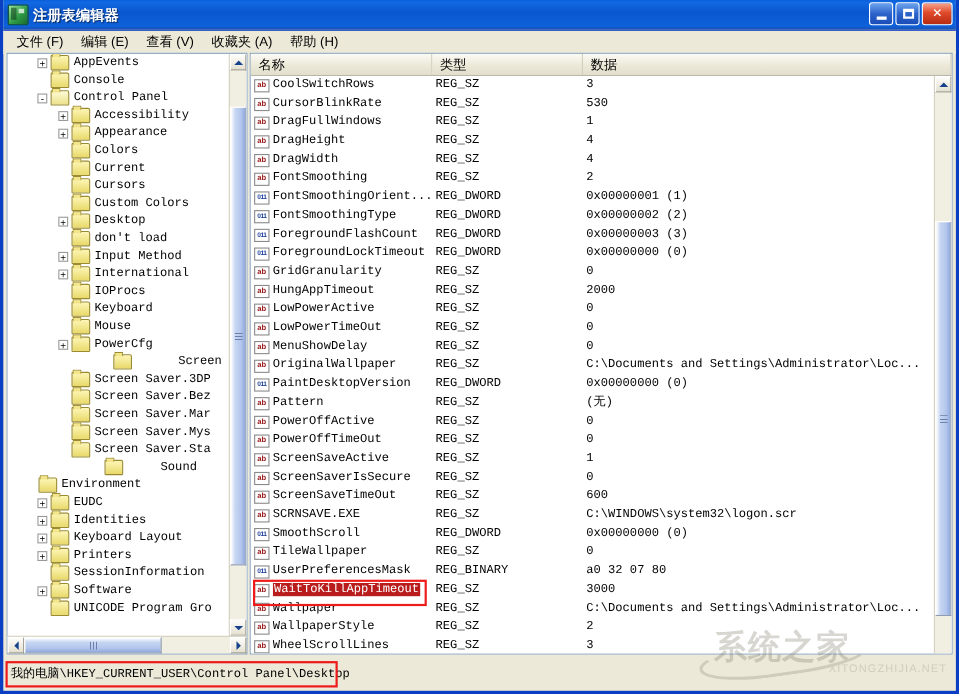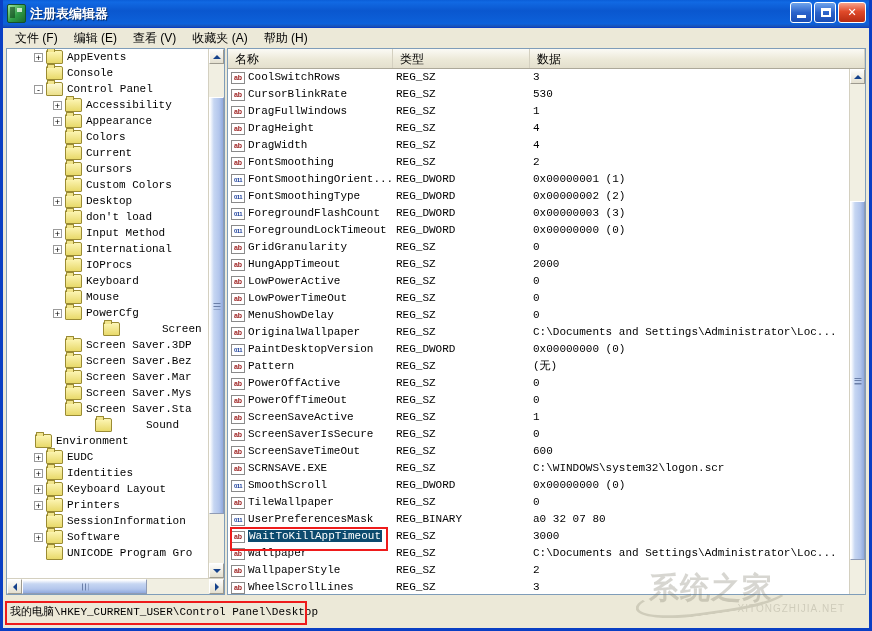--- a/index.html
+++ b/index.html
@@ -121,21 +121,21 @@
     border:1px solid #8a8a8a;background:#fff;position:relative;
     font-family:"Liberation Sans",sans-serif;font-size:7px;font-weight:bold;
     line-height:10px;text-align:center;
   }
   .ico.sz{color:#9b1c1c;}
   .ico.dword{color:#1c3f9b;font-size:6px;letter-spacing:-.5px;}
   .cell-name{width:148px;overflow:hidden;text-overflow:clip;}
   .cell-type{width:137px;}
   .cell-data{flex:1;overflow:hidden;}
   .row.selected .cell-name span.nm{
-    background:#0c4a6e;color:#fff;padding:0 1px;
+    background:#b91c1c;color:#fff;padding:0 1px;
   }
   
   .vsb{
     position:absolute;right:0;top:0;bottom:0;width:15px;
     background:#f1efe2;border-left:1px solid #d4d0c0;
   }
   .sb-arrow{
     height:15px;box-sizing:border-box;
     background:linear-gradient(180deg,#fdfdfb,#e4e0d0);
     border:1px solid #fff;border-right-color:#9d9a8f;border-bottom-color:#9d9a8f;
@@ -197,21 +197,21 @@
     position:absolute;right:4px;bottom:6px;width:230px;height:58px;
     opacity:.30;pointer-events:none;overflow:hidden;
   }
   .wm-text{
     position:absolute;left:14px;top:4px;
     font-family:"Liberation Serif","DejaVu Serif",serif;
     font-size:30px;font-weight:bold;color:#7d7a6a;white-space:nowrap;
     letter-spacing:1px;
   }
   .wm-sub{
-    position:absolute;right:20px;bottom:8px;
+    position:absolute;right:4px;bottom:8px;
     font-family:"Liberation Sans",sans-serif;font-size:10px;
     color:#8d8a78;letter-spacing:1px;
   }
   .wm-swoosh{
     position:absolute;left:0;top:18px;width:150px;height:26px;
     border:3px solid #8d8a78;border-radius:50%/60%;
     border-right-color:transparent;border-top-color:transparent;
     transform:rotate(-8deg);
   }
 </style>

